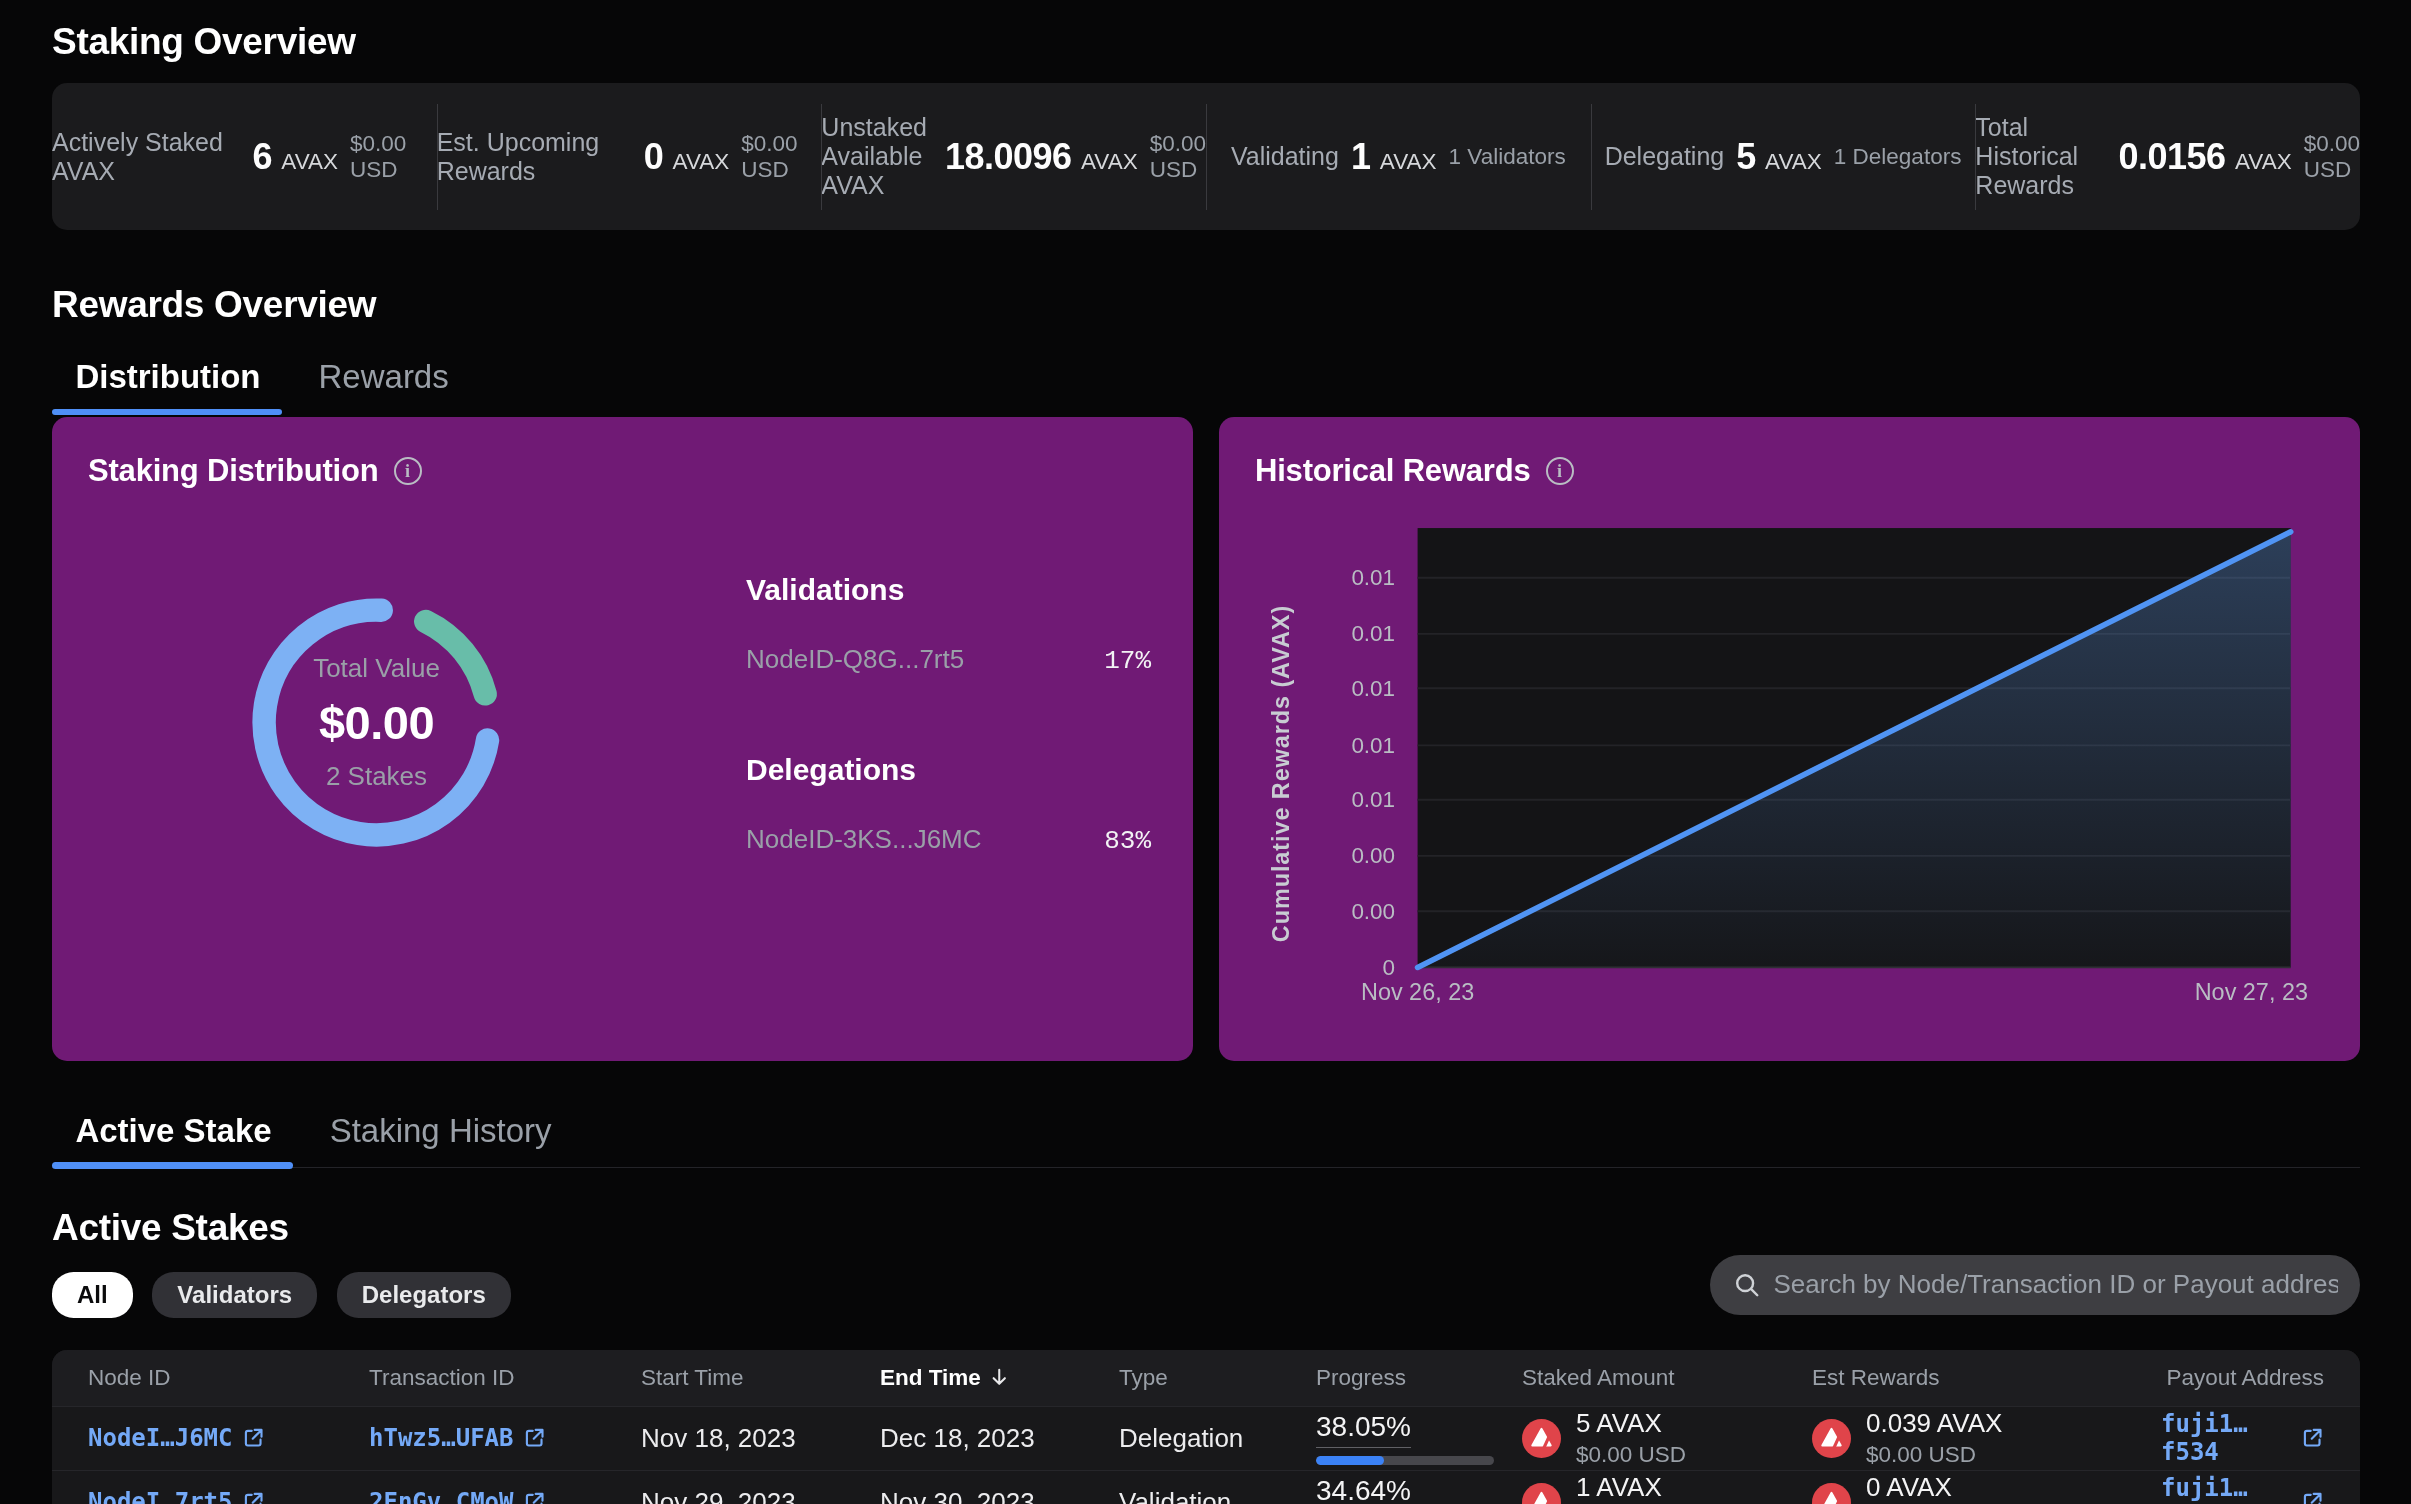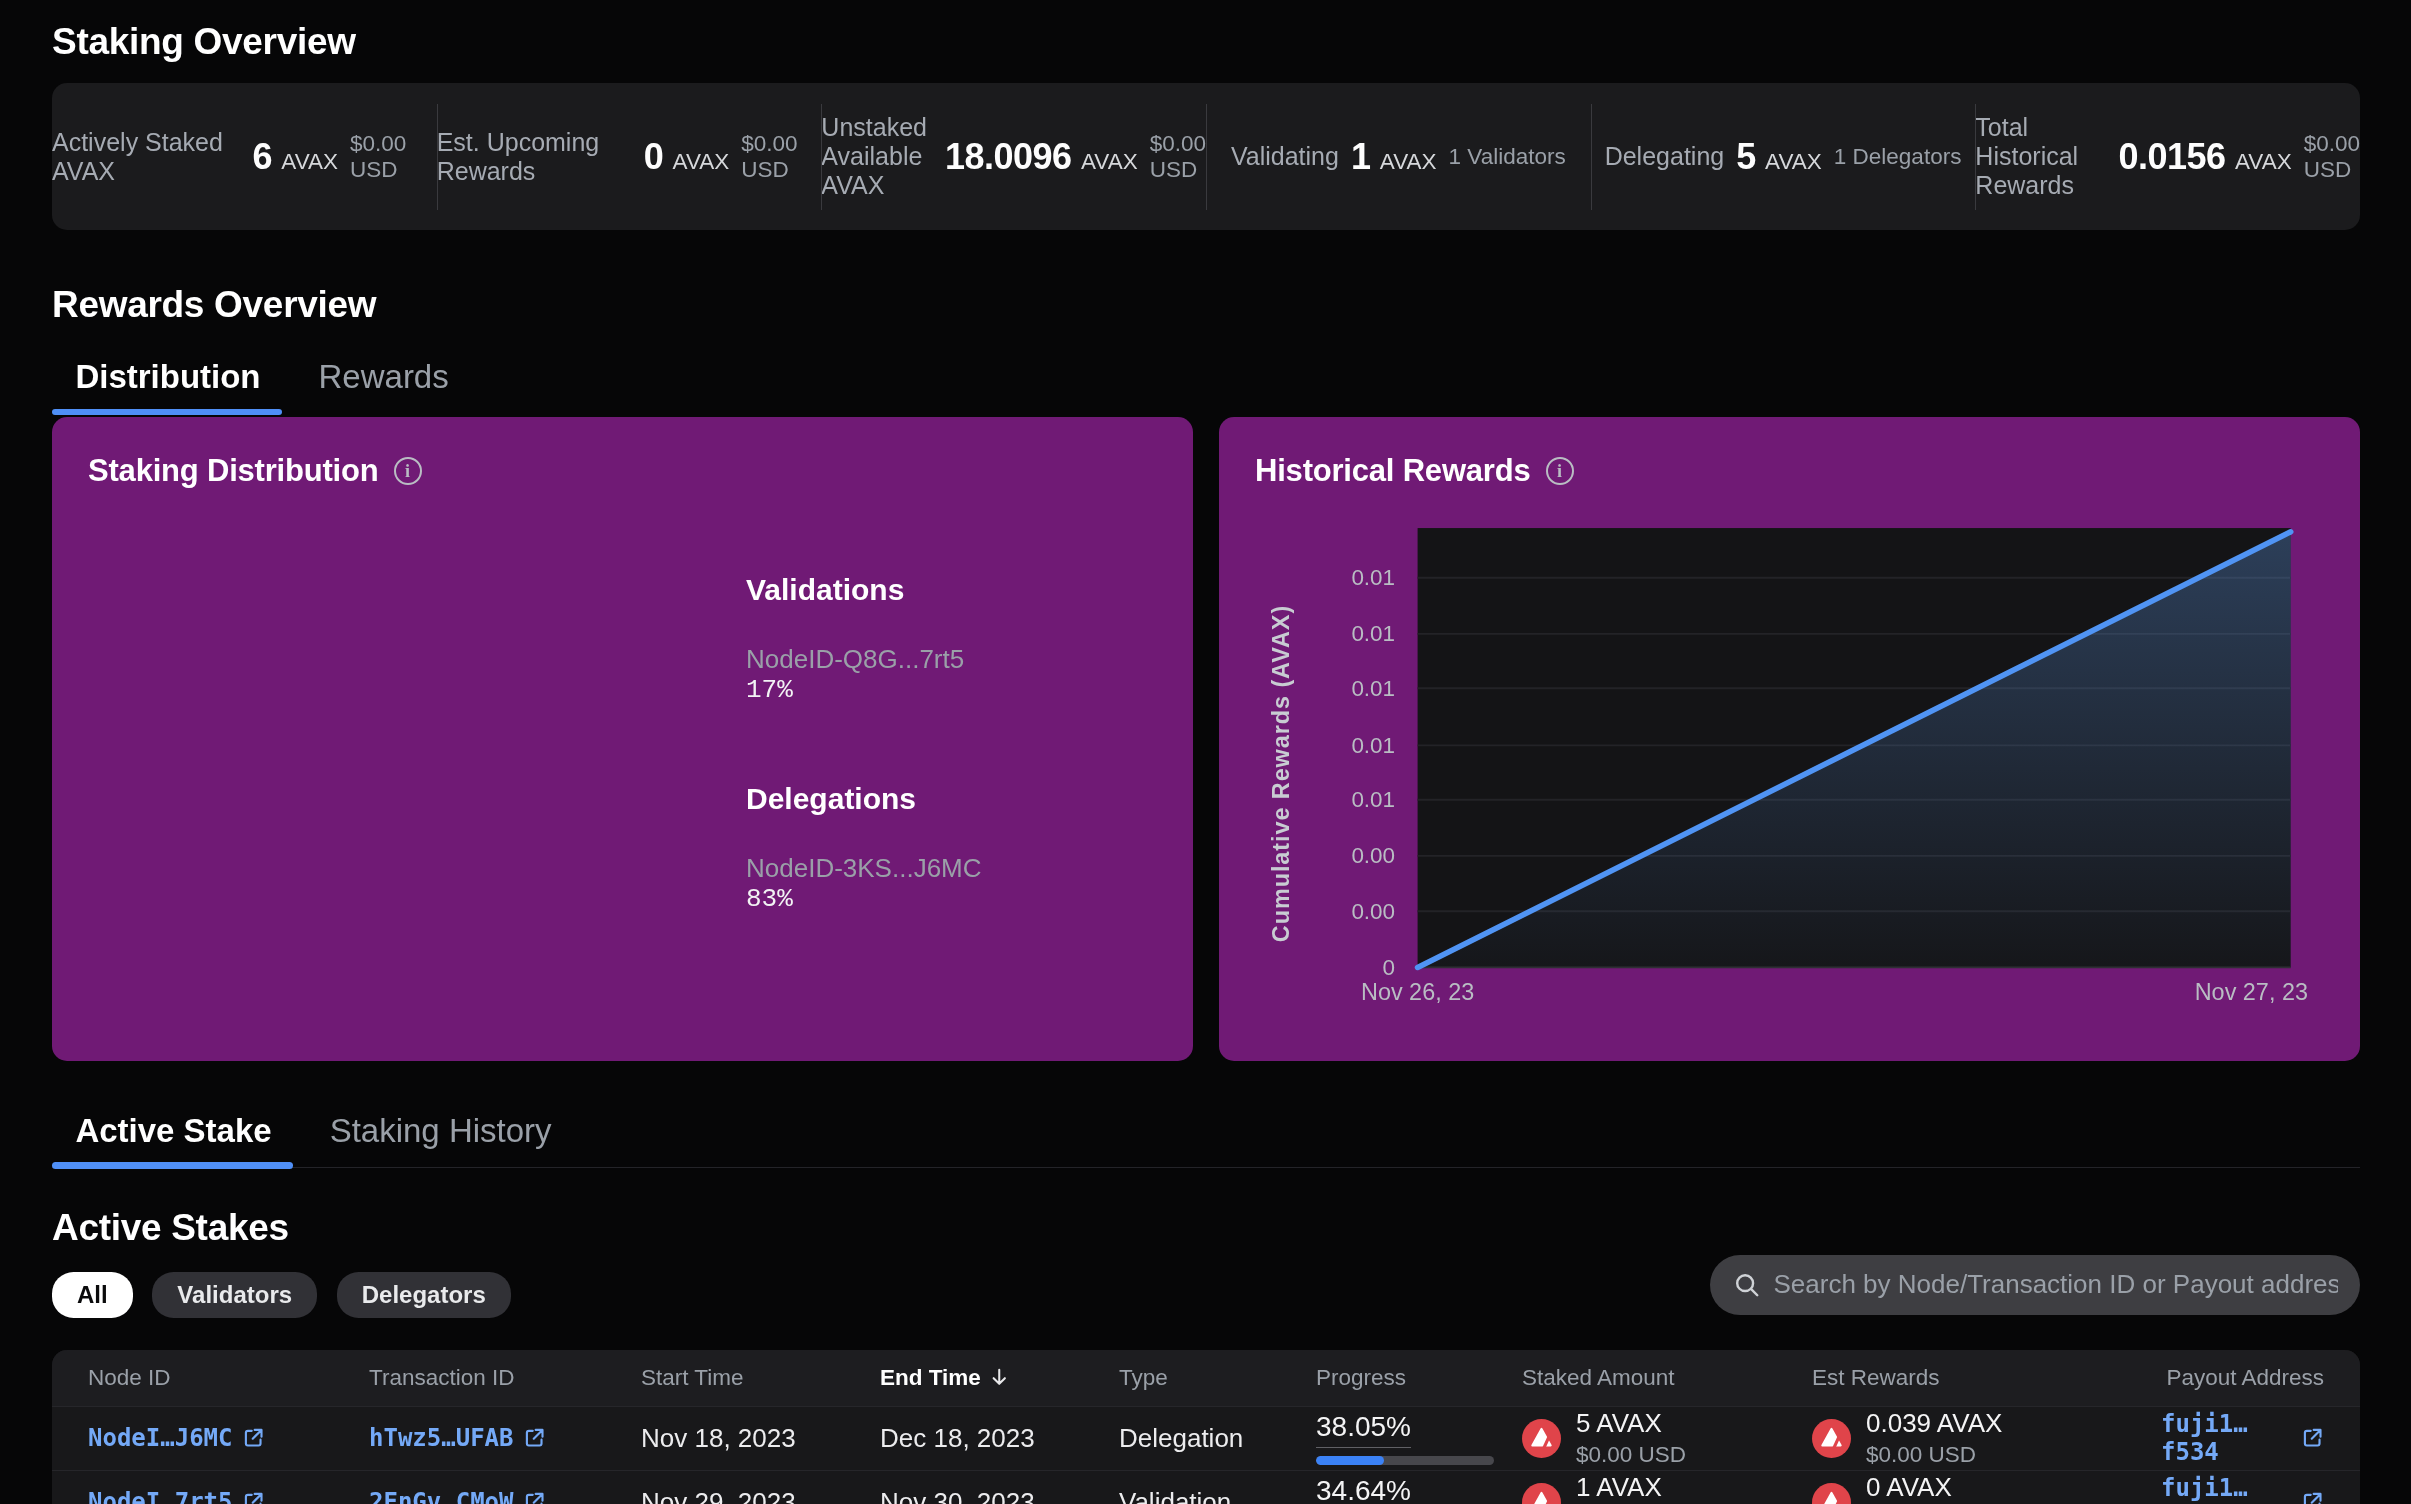--- a/index.html
+++ b/index.html
@@ -49,21 +49,21 @@
   
   .donut-wrap { position:absolute; left:184px; top:165px; width:281px; height:281px; }
   .donut-center { position:absolute; inset:0; display:flex; flex-direction:column;
     align-items:center; justify-content:center; gap:11.2px; }
   .donut-label, .donut-sub { font-size:26px; color:#9aa0a8; }
   .donut-value { font-size:47px; font-weight:700; letter-spacing:-0.5px; }
 
   .dist-list { position:absolute; left:694px; top:156px; width:405px; }
   .dist-heading { font-size:30px; font-weight:700; }
   .dist-row { display:flex; justify-content:space-between; align-items:baseline;
-    margin-top:37px; margin-bottom:77px;flex-direction:column; }
+    margin-top:37px; margin-bottom:77px; }
   .dist-node { font-size:26px; color:#9aa0a8; }
   .dist-pct { font-size:26px; color:#f2f3f4;font-family:Liberation Mono, monospace; }
 
   
   .chart-svg { position:absolute; left:0; top:94px; }
   .tick-text { font-size:24px; fill:#b9bdc3; }
   .xlabel-text { font-size:25px; fill:#b9bdc3; }
   .ylabel-text { font-size:25px; font-weight:600; fill:#c8ccd2; letter-spacing:1px; }
 
   
@@ -171,20 +171,31 @@
   </div>
 
   <div class="cards-row">
 
     <div class="card">
       <div class="card-title-row">
         <span class="card-title">Staking Distribution</span>
         <span class="info-icon">i</span>
       </div>
 
+      <div class="donut-wrap">
+        <svg width="281" height="281" viewBox="0 0 300 300">
+          <circle cx="150" cy="150" r="120" fill="none" stroke="#68bda9" stroke-width="25" stroke-linecap="round" stroke-dasharray="103 651" transform="rotate(-64 150 150)"></circle>
+          <circle cx="150" cy="150" r="120" fill="none" stroke="#7db1f4" stroke-width="25" stroke-linecap="round" stroke-dasharray="551 203" transform="rotate(9 150 150)"></circle>
+        </svg>
+        <div class="donut-center">
+          <div class="donut-label">Total Value</div>
+          <div class="donut-value">$0.00</div>
+          <div class="donut-sub">2 Stakes</div>
+        </div>
+      </div>
 
       <div class="dist-list">
         <div class="dist-heading">Validations</div>
         <div class="dist-row">
           <span class="dist-node">NodeID-Q8G...7rt5</span>
           <span class="dist-pct">17%</span>
         </div>
         <div class="dist-heading">Delegations</div>
         <div class="dist-row">
           <span class="dist-node">NodeID-3KS...J6MC</span>

